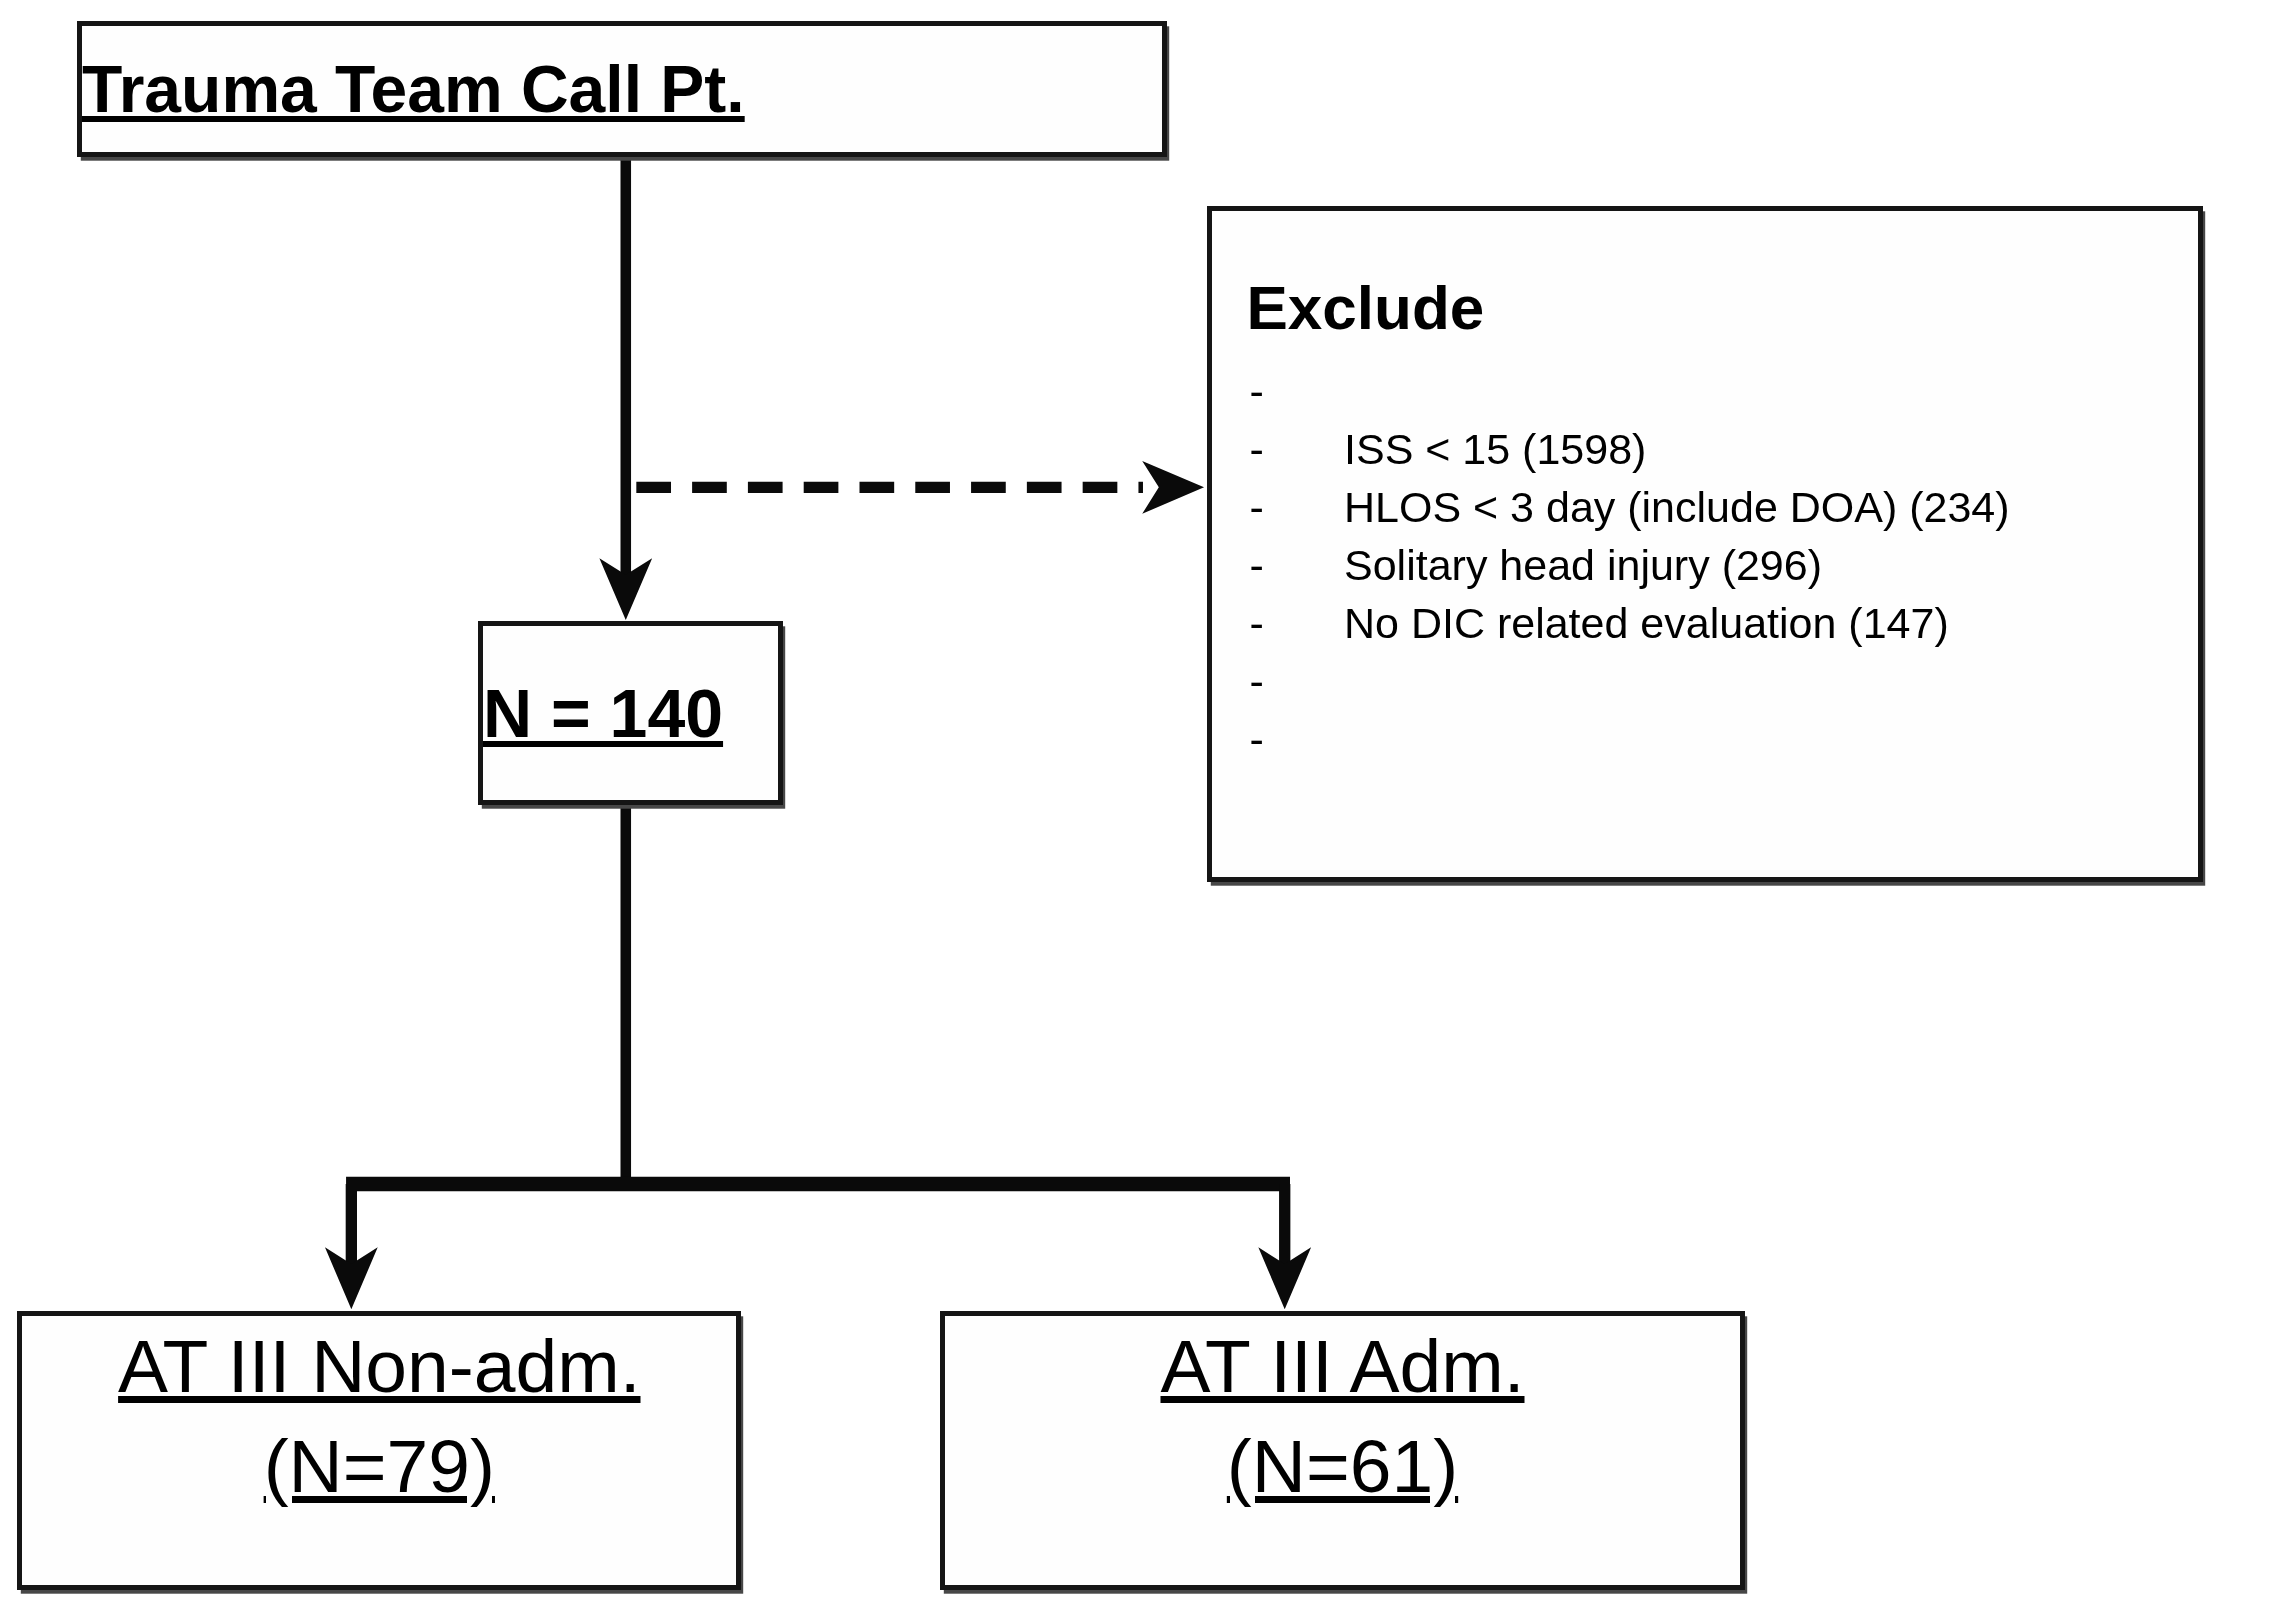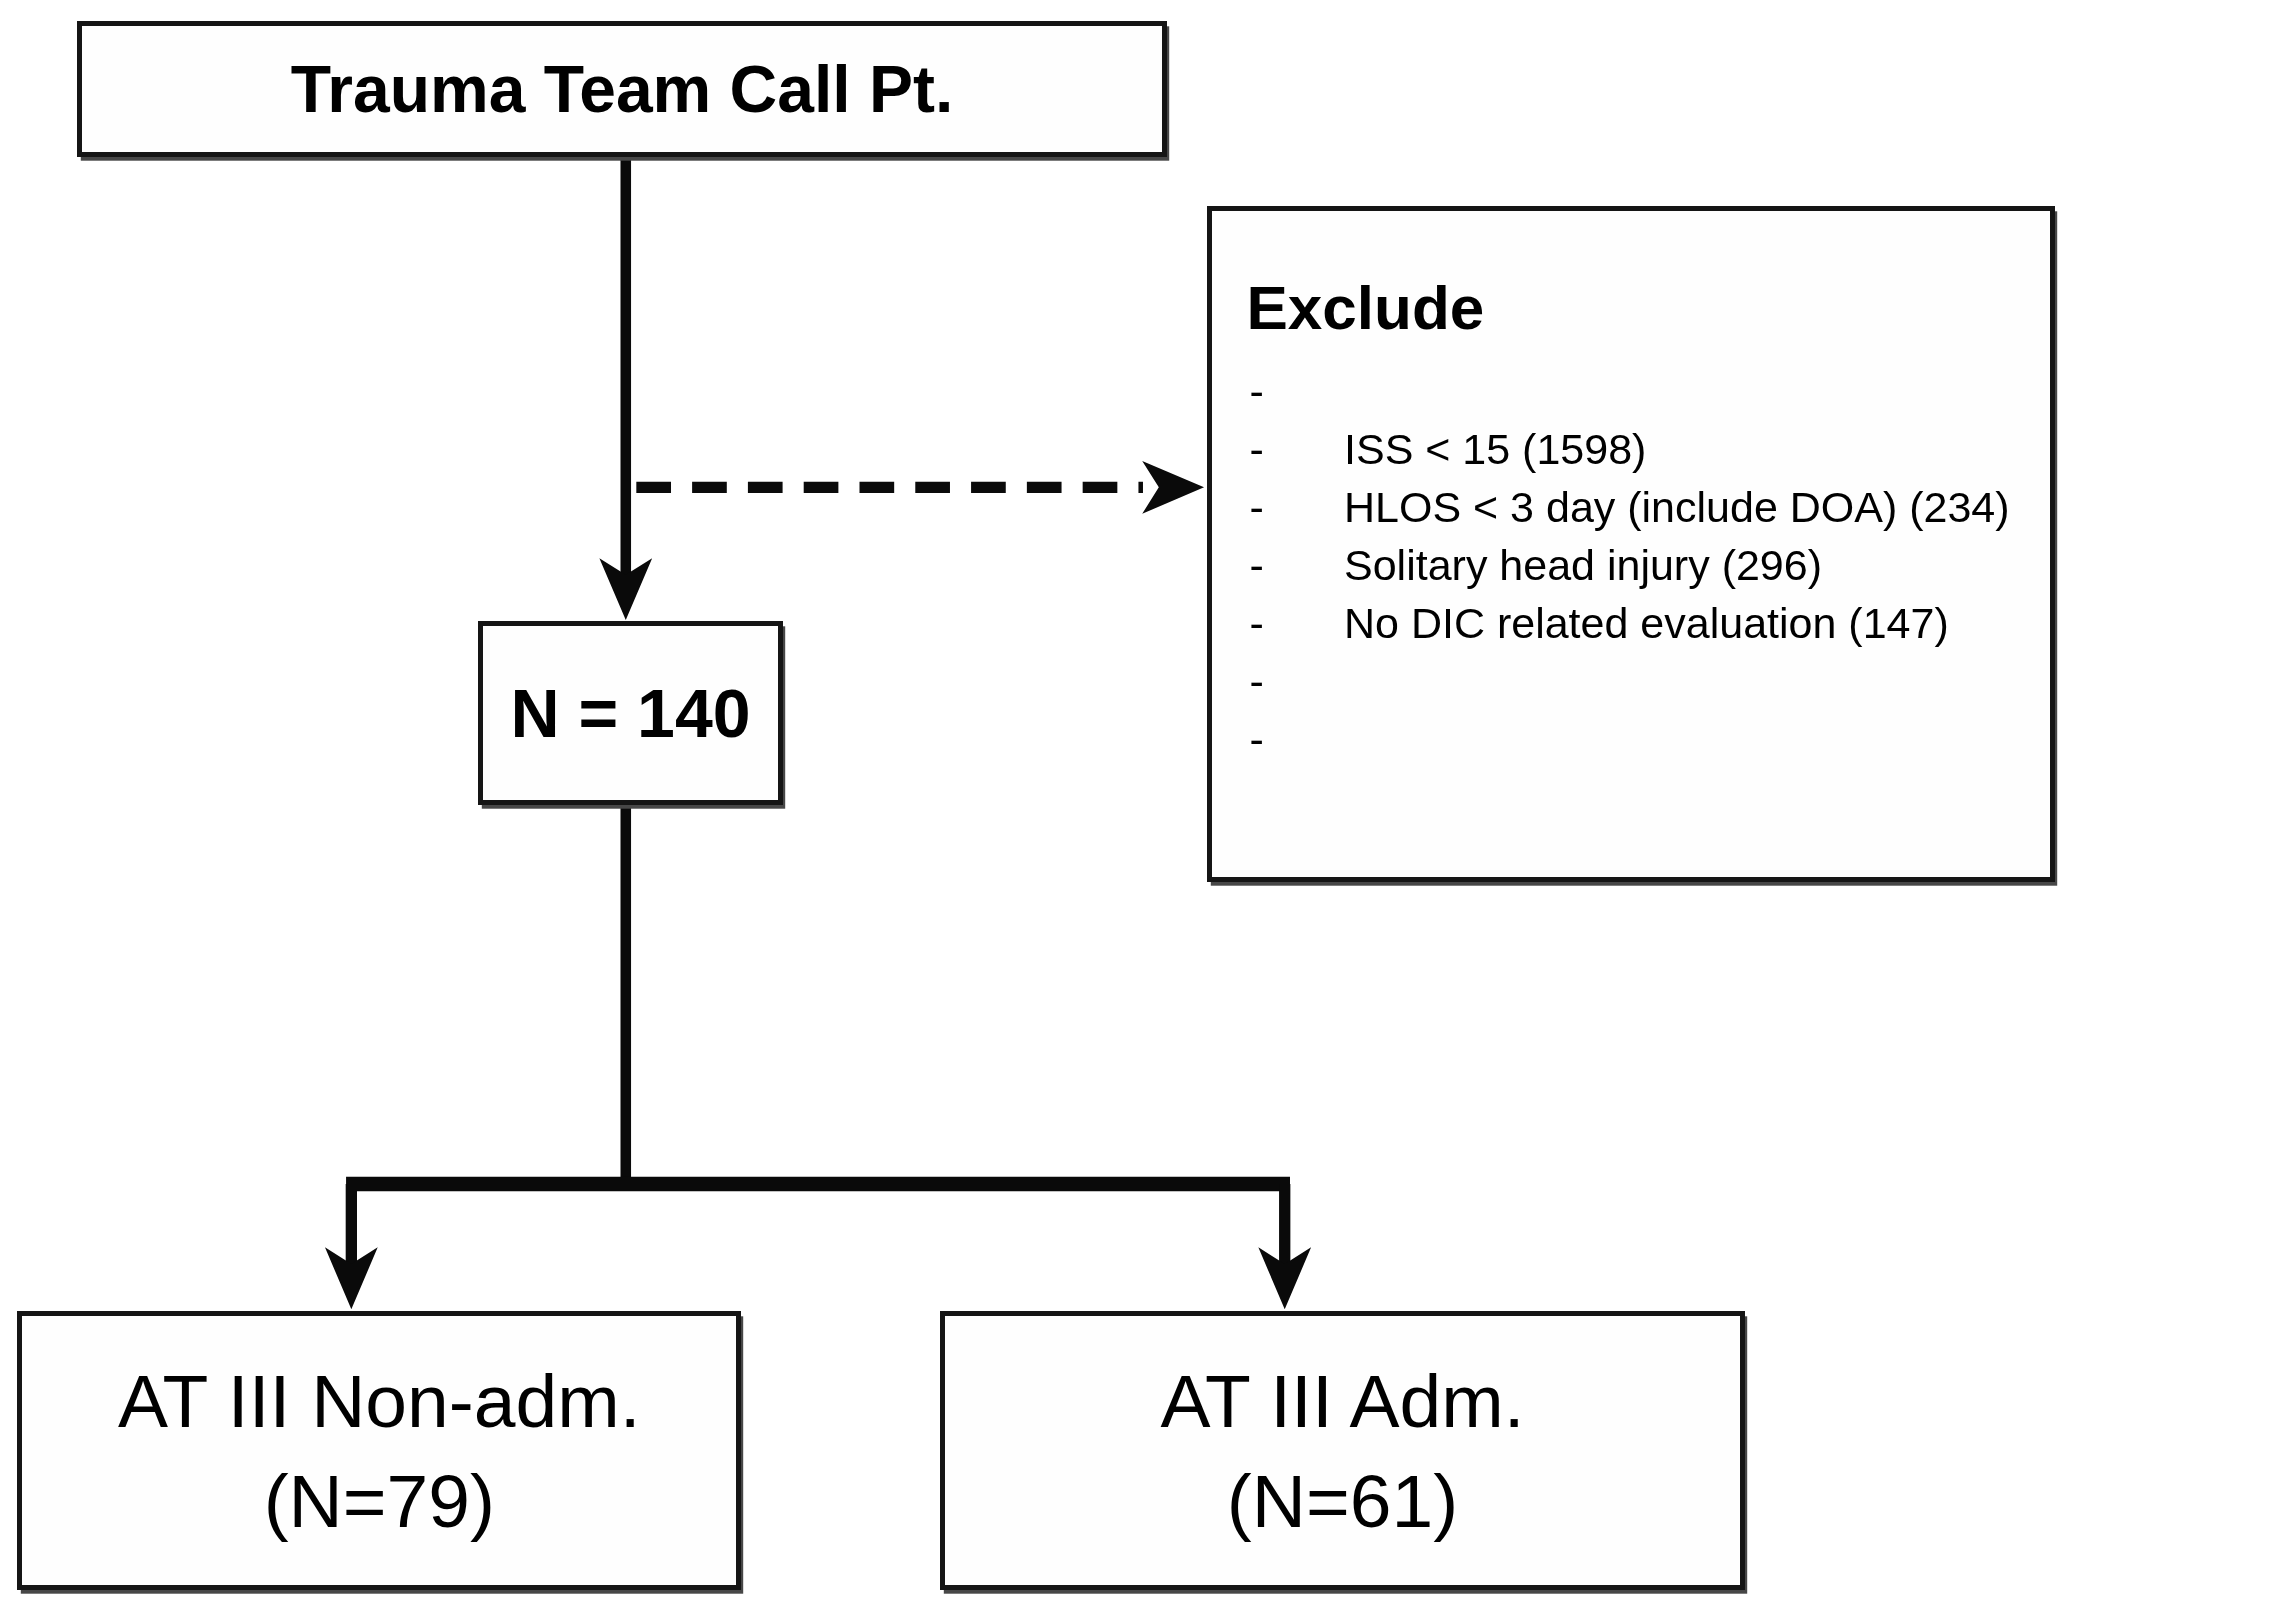--- a/index.html
+++ b/index.html
@@ -26,37 +26,38 @@
     position: absolute;
     box-sizing: border-box;
     border: 5.3px solid #151515;
     background: #fefefe;
     box-shadow: 3px 4.5px 0 -0.8px #474747;
     z-index: 2;
   }
   .center-text {
     display: flex;
     align-items: center;
-    justify-content: center;
+    justify-content: flex-start;
     text-align: center;
+    text-decoration: underline;
   }
   #top-box {
     left: 77px;
     top: 21px;
     width: 1090px;
     height: 136px;
     font-size: 66px;
   }
   #top-box .bold-part { font-weight: bold; white-space: pre; }
   #top-box .regular-part { font-weight: normal; white-space: pre; }
 
   #exclude-box {
     left: 1207px;
     top: 206px;
-    width: 848px;
+    width: 996px;
     height: 676px;
     padding: 59px 21px 0 30px;
   }
   #exclude-title {
     font-size: 62px;
     font-weight: bold;
     line-height: 75px;
     margin: 0 0 16.6px 4.5px;
   }
   .exclude-item {

